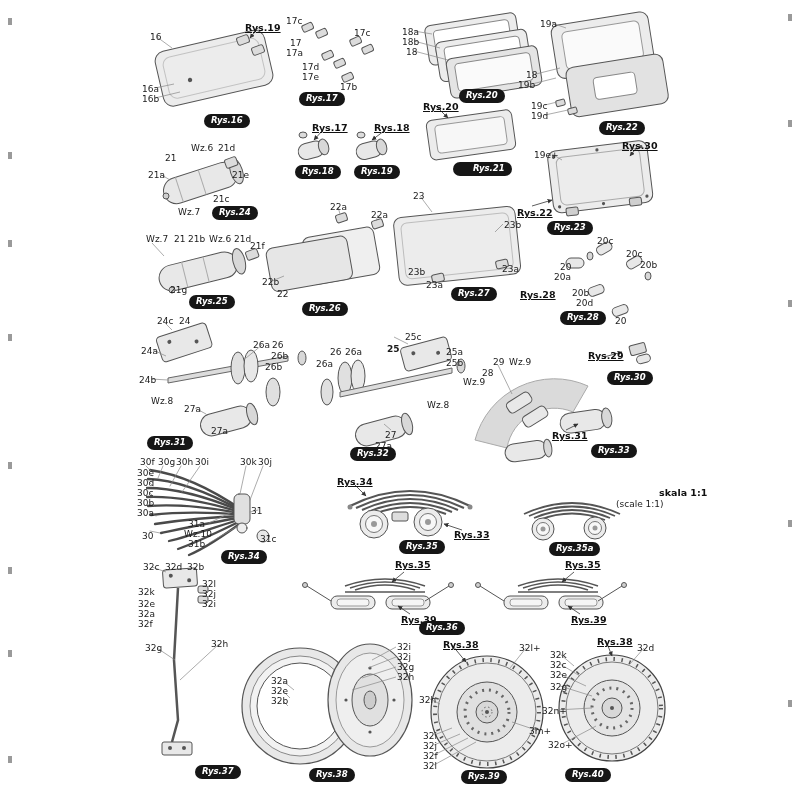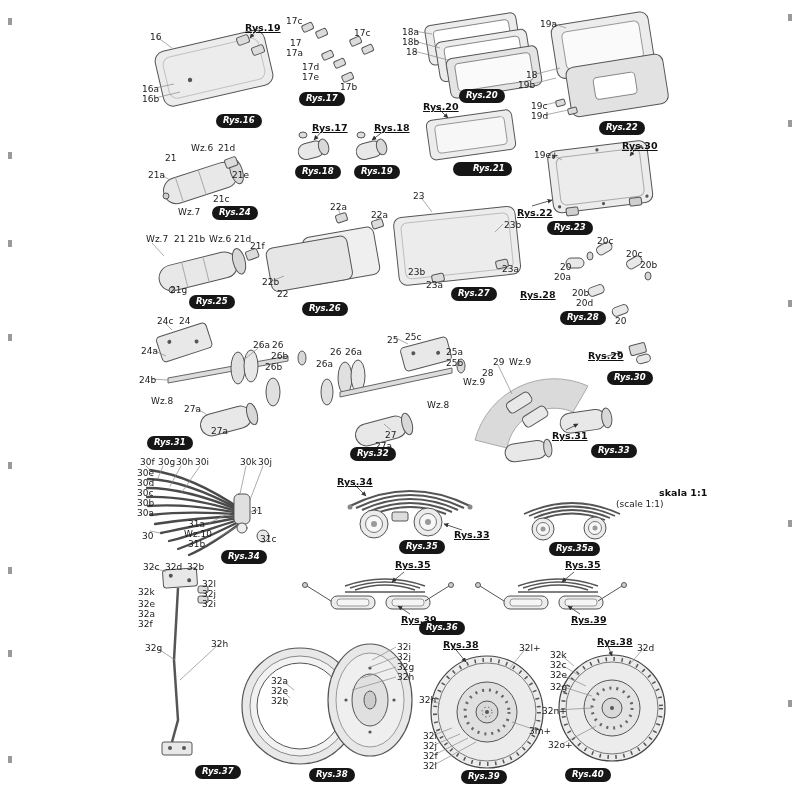--- a/index.html
+++ b/index.html
@@ -515,21 +515,21 @@
       <span class="lbl" style="left: 253px; top: 341px;">26a</span>
       <span class="lbl" style="left: 272px; top: 341px;">26</span>
       <span class="lbl" style="left: 271px; top: 352px;">26b</span>
       <span class="lbl" style="left: 265px; top: 363px;">26b</span>
       <span class="lbl" style="left: 151px; top: 397px;">Wz.8</span>
       <span class="lbl" style="left: 184px; top: 405px;">27a</span>
       <span class="lbl" style="left: 211px; top: 427px;">27a</span>
       <span class="lbl" style="left: 330px; top: 348px;">26</span>
       <span class="lbl" style="left: 345px; top: 348px;">26a</span>
       <span class="lbl" style="left: 316px; top: 360px;">26a</span>
-      <span class="lbl" style="left: 387px; top: 336px;">25</span>
+      <span class="lbl" style="left: 387px; top: 345px; font-weight: bold;">25</span>
       <span class="lbl" style="left: 405px; top: 333px;">25c</span>
       <span class="lbl" style="left: 446px; top: 348px;">25a</span>
       <span class="lbl" style="left: 446px; top: 359px;">25b</span>
       <span class="lbl" style="left: 427px; top: 401px;">Wz.8</span>
       <span class="lbl" style="left: 385px; top: 431px;">27</span>
       <span class="lbl" style="left: 375px; top: 442px;">27a</span>
       <span class="lbl" style="left: 493px; top: 358px;">29</span>
       <span class="lbl" style="left: 509px; top: 358px;">Wz.9</span>
       <span class="lbl" style="left: 482px; top: 369px;">28</span>
       <span class="lbl" style="left: 463px; top: 378px;">Wz.9</span>
@@ -595,21 +595,21 @@
       <span class="ref u" style="left: 552px; top: 431px;">Rys.31</span>
       <span class="ref u" style="left: 337px; top: 477px;">Rys.34</span>
       <span class="ref u" style="left: 454px; top: 530px;">Rys.33</span>
       <span class="ref" style="left: 616px; top: 488px; padding-left: 43px;">skala 1:1</span>
       <span class="ref u" style="left: 395px; top: 560px;">Rys.35</span>
       <span class="ref u" style="left: 565px; top: 560px;">Rys.35</span>
       <span class="ref u" style="left: 401px; top: 615px;">Rys.39</span>
       <span class="ref u" style="left: 571px; top: 615px;">Rys.39</span>
       <span class="ref u" style="left: 443px; top: 640px;">Rys.38</span>
       <span class="ref u" style="left: 597px; top: 637px;">Rys.38</span>
-      <div class="badge" style="left: 216px; top: 114px;">Rys.16</div>
+      <div class="badge" style="left: 204px; top: 114px;">Rys.16</div>
       <div class="badge" style="left: 299px; top: 92px;">Rys.17</div>
       <div class="badge" style="left: 459px; top: 89px;">Rys.20</div>
       <div class="badge" style="left: 599px; top: 121px;">Rys.22</div>
       <div class="badge" style="left: 453px; top: 162px; padding-left: 20px;">Rys.21</div>
       <div class="badge" style="left: 295px; top: 165px;">Rys.18</div>
       <div class="badge" style="left: 354px; top: 165px;">Rys.19</div>
       <div class="badge" style="left: 212px; top: 206px;">Rys.24</div>
       <div class="badge" style="left: 547px; top: 221px;">Rys.23</div>
       <div class="badge" style="left: 189px; top: 295px;">Rys.25</div>
       <div class="badge" style="left: 302px; top: 302px;">Rys.26</div>

